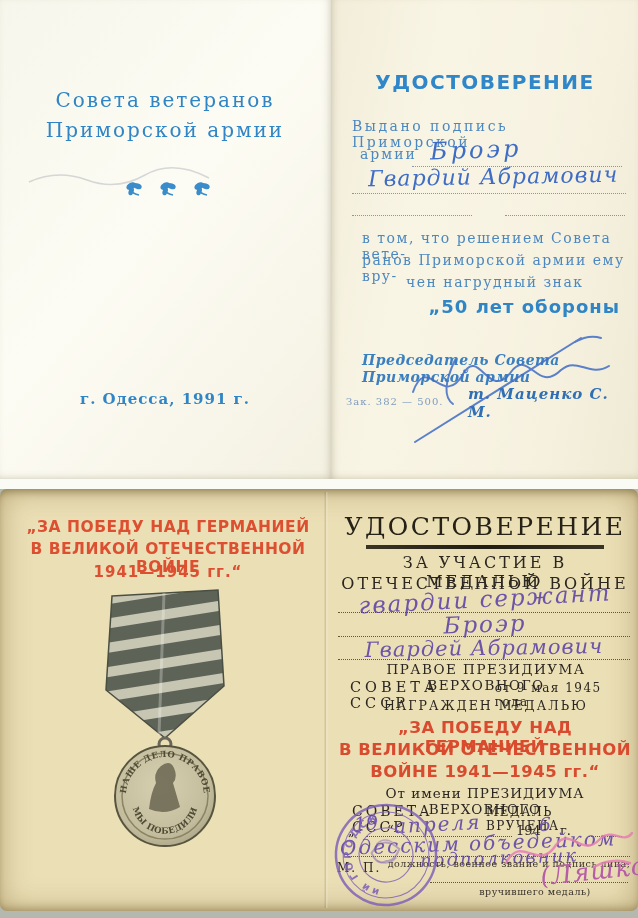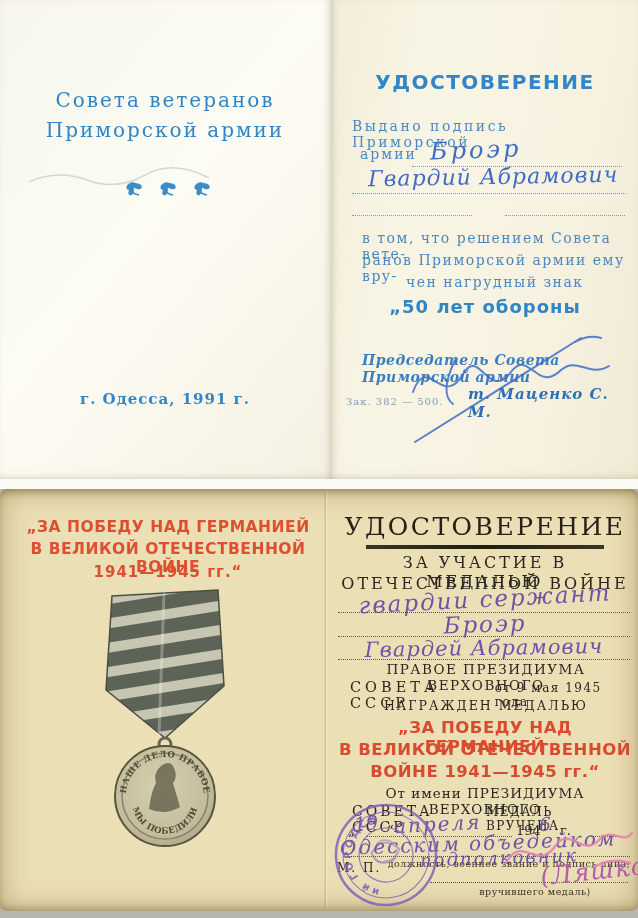--- a/index.html
+++ b/index.html
@@ -26,21 +26,21 @@
   #trHandName{left:430px;top:136px;font-size:24px;letter-spacing:3px;transform:rotate(-2deg);}
   #trHandPatr{left:368px;top:164px;font-size:22px;letter-spacing:1px;transform:rotate(-1deg);}
   .dotB{height:0;border-bottom:1.5px dotted rgba(95,120,160,.75);}
   #dotT1{left:412px;top:166px;width:210px;}
   #dotT2{left:352px;top:193px;width:274px;}
   #dotT3{left:352px;top:215px;width:120px;}
   #dotT4{left:505px;top:215px;width:120px;}
   #trBody1{left:362px;top:230px;width:266px;font-size:14px;letter-spacing:1.5px;color:#4c88c0;}
   #trBody2{left:362px;top:252px;width:266px;font-size:14px;letter-spacing:1.5px;color:#4c88c0;}
   #trBody3{left:362px;top:274px;width:266px;font-size:14px;letter-spacing:1.5px;color:#4c88c0;margin-left:44px;}
-  #trBadge1{left:350px;top:296px;width:270px;font-family:"DejaVu Sans",sans-serif;font-weight:bold;font-size:18px;letter-spacing:1px;color:#2f85c5;}
+  #trBadge1{left:350px;top:296px;width:270px;font-family:"DejaVu Sans",sans-serif;font-weight:bold;font-size:18px;letter-spacing:1px;color:#2f85c5;text-align:right;}
   #trBadge2{left:350px;top:322px;width:270px;font-family:"DejaVu Sans",sans-serif;font-weight:bold;font-size:18px;letter-spacing:1px;color:#2f85c5;}
   #trSigner1{left:362px;top:352px;font-size:14px;font-weight:bold;font-style:italic;letter-spacing:.5px;color:#3a7fc0;}
   #trSigner2{left:362px;top:369px;font-size:14px;font-weight:bold;font-style:italic;letter-spacing:.5px;color:#3a7fc0;}
   #trSignerName{left:468px;top:385px;font-size:15px;font-weight:bold;font-style:italic;letter-spacing:1px;color:#2f6fb5;}
   #trOrderNo{left:346px;top:396px;font-size:10px;letter-spacing:1px;color:#7d9cc0;}
   #trSignature{left:385px;top:330px;}
   #tlScribble{left:25px;top:162px;}
   
   #docB{left:0;top:489px;width:638px;height:422px;background:#ebdfb6;border-radius:7px;
     box-shadow:inset 0 0 30px rgba(125,100,45,.45), inset 0 7px 9px -5px rgba(75,60,20,.55), inset 0 -7px 9px -5px rgba(100,80,35,.45);}

